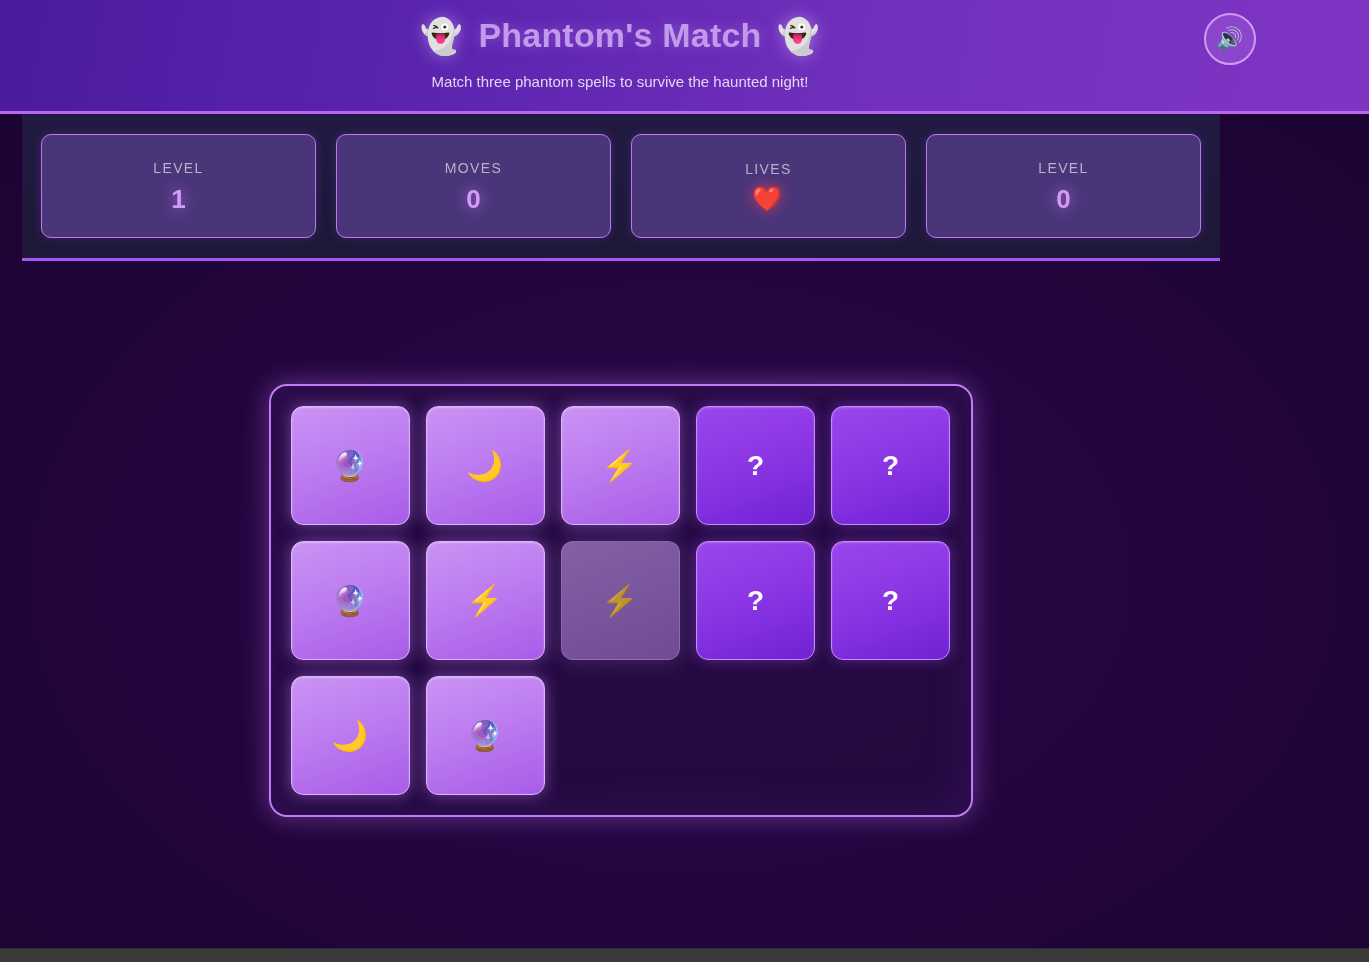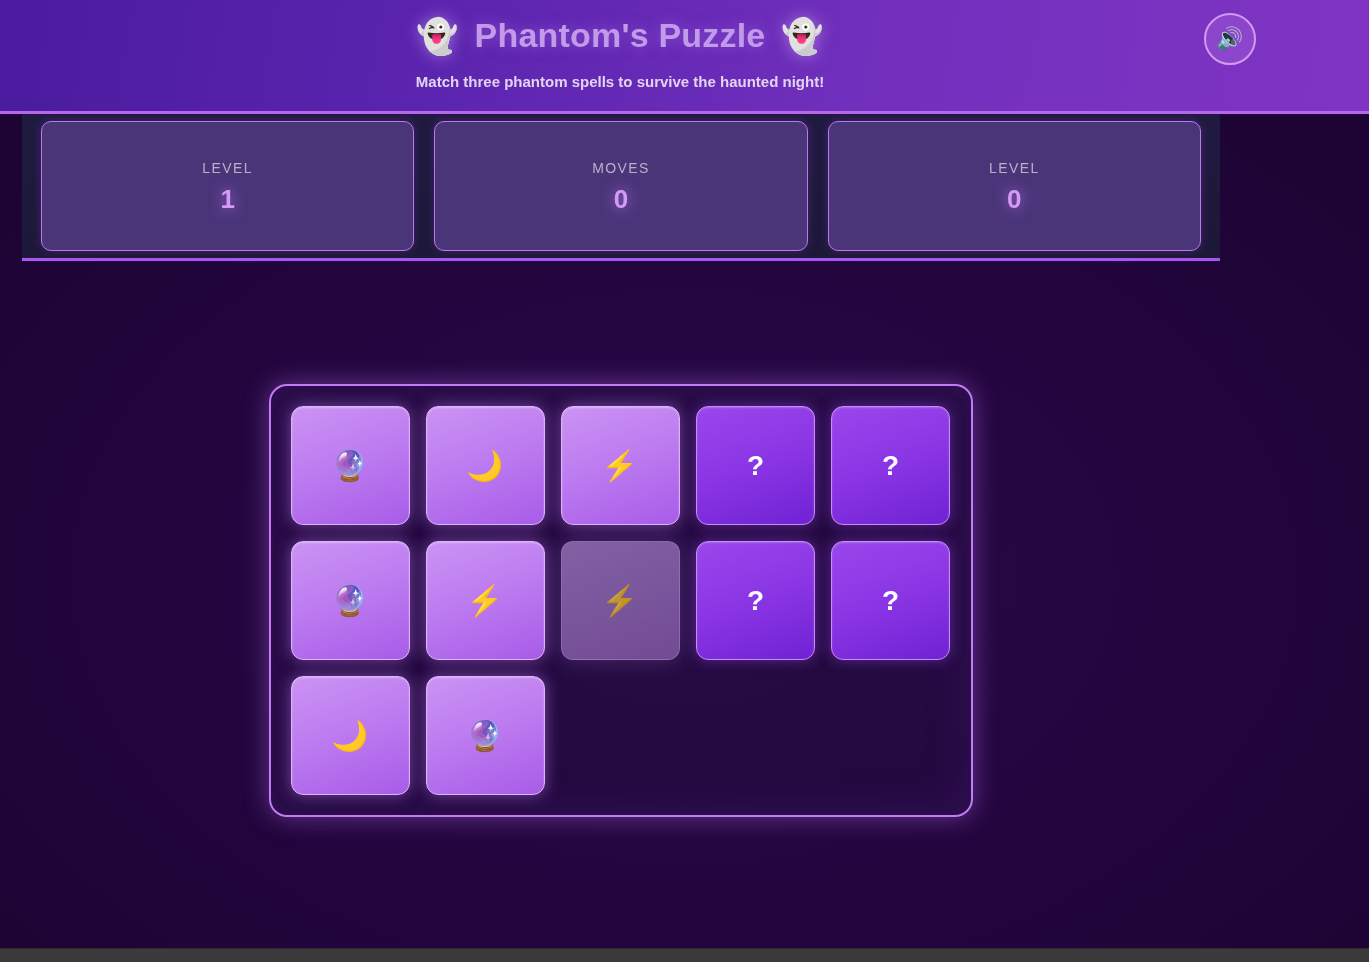--- a/index.html
+++ b/index.html
@@ -55,21 +55,21 @@
     text-shadow: 0 0 14px rgba(170,110,230,.55);
     white-space: nowrap;
   }
 
   .subtitle {
     position: absolute;
     left: 0; top: 73px;
     width: 1240px;
     text-align: center;
     font-size: 15px;
-    font-weight: bold;
+    font-weight: normal;
     color: #e2d3f2;
     white-space: nowrap;
   }
 
   .sound-button {
     position: absolute;
     right: 113px; top: 13px;
     width: 52px; height: 52px;
     border-radius: 50%;
     background: rgba(200,140,245,.22);
@@ -90,21 +90,21 @@
     background: linear-gradient(180deg, #201a42 0%, #1d1838 100%);
     border-bottom: 3px solid #a855f7;
     display: flex;
     align-items: center;
     padding: 0 19px;
     gap: 20px;
   }
 
   .stat-card {
     flex: 1;
-    height: 130px;
+    height: 104px;
     background: #4a3579;
     border: 1.5px solid #bf76ef;
     border-radius: 10px;
     display: flex;
     flex-direction: column;
     align-items: center;
     justify-content: center;
     gap: 10px;
     box-shadow: 0 0 10px rgba(168,85,247,.22);
   }
@@ -199,37 +199,41 @@
   }
 </style>
 </head>
 <body>
 
 <div id="app">
 
   <div class="header">
     <div class="title-row">
       <span class="ghost-emoji">👻</span>
-      <span class="game-title">Phantom's Puzzle</span>
+      <span class="game-title">Phantom's Match</span>
       <span class="ghost-emoji">👻</span>
     </div>
     <div class="subtitle">Match three phantom spells to survive the haunted night!</div>
     <div class="sound-button">
       <span class="sp">🔊</span>
     </div>
   </div>
 
   <div class="stats-panel">
     <div class="stat-card">
       <div class="stat-label">LEVEL</div>
       <div class="stat-value">1</div>
     </div>
     <div class="stat-card">
       <div class="stat-label">MOVES</div>
       <div class="stat-value">0</div>
+    </div>
+    <div class="stat-card">
+      <div class="stat-label">LIVES</div>
+      <div class="stat-value hearts">❤️</div>
     </div>
     <div class="stat-card">
       <div class="stat-label">LEVEL</div>
       <div class="stat-value">0</div>
     </div>
   </div>
 
   <div class="board">
     <div class="grid" id="grid">
         <div class="tile revealed">🔮</div>

